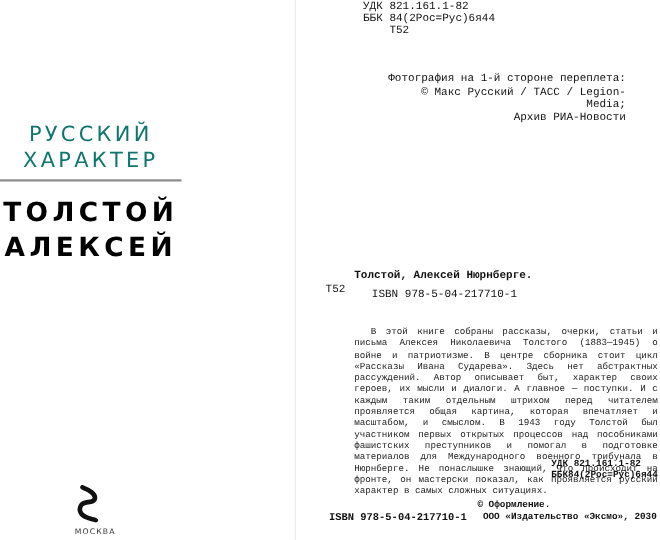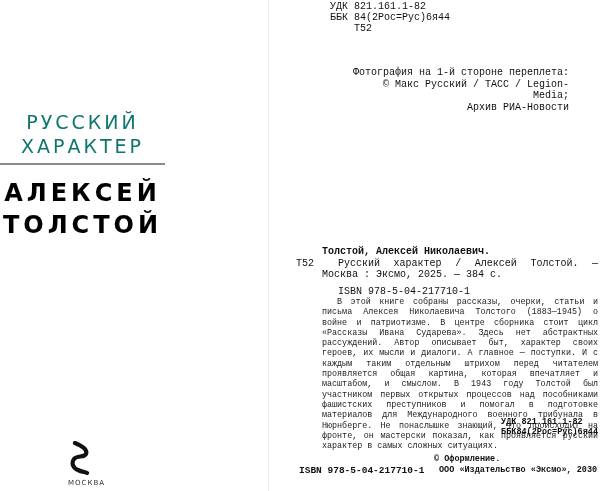--- a/index.html
+++ b/index.html
@@ -45,22 +45,22 @@
 </head>
 <body>
 
 <div class="left-page">
   <div class="series">
     <div>РУССКИЙ</div>
     <div>ХАРАКТЕР</div>
   </div>
   <div class="divider"></div>
   <div class="author">
+    <div>ТОЛСТОЙ</div>
     <div>АЛЕКСЕЙ</div>
-    <div>ТОЛСТОЙ</div>
   </div>
   <svg class="logo" viewBox="0 0 24 34">
     <path d="M7 2 C12 4, 20 8, 18 13 C16 17, 9 14, 6 18 C3 22, 5 27, 10 29 C14 31, 18 31, 19 32" fill="none" stroke="#111" stroke-width="4.2" stroke-linecap="round"></path>
     <circle cx="13" cy="21" r="2.6" fill="#fff"></circle>
   </svg>
   <div class="city">МОСКВА</div>
 </div>
 
 <div class="page-sep"></div>
 
@@ -80,23 +80,22 @@
     </div>
   </div>
 
   <div class="credits">
     <div>Фотография на 1-й стороне переплета:</div>
     <div>© Макс Русский / ТАСС / Legion-Media;</div>
     <div>Архив РИА-Новости</div>
   </div>
 
   <div class="biblio">
-    <div class="author-line">Толстой, Алексей Николаевич.</div>
+    <div class="author-line">Толстой, Алексей Нюрнберге.</div>
     <span class="t52">Т52</span>
-    <div class="title-line">Русский характер / Алексей Толстой. — Москва : Эксмо, 2025. — 384 с.</div>
     <div class="isbn1">ISBN 978-5-04-217710-1</div>
   </div>
 
   <div class="annot">В этой книге собраны рассказы, очерки, статьи и письма Алексея Николаевича Толстого (1883—1945) о войне и патриотизме. В центре сборника стоит цикл «Рассказы Ивана Сударева». Здесь нет абстрактных рассуждений. Автор описывает быт, характер своих героев, их мысли и диалоги. А главное — поступки. И с каждым таким отдельным штрихом перед читателем проявляется общая картина, которая впечатляет и масштабом, и смыслом. В 1943 году Толстой был участником первых открытых процессов над пособниками фашистских преступников и помогал в подготовке материалов для Международного военного трибунала в Нюрнберге. Не понаслышке знающий, что происходит на фронте, он мастерски показал, как проявляется русский характер в самых сложных ситуациях.</div>
 
   <div class="udk2">
     <div>УДК 821.161.1-82</div>
     <div>ББК84(2Рос=Рус)6я44</div>
   </div>
 

